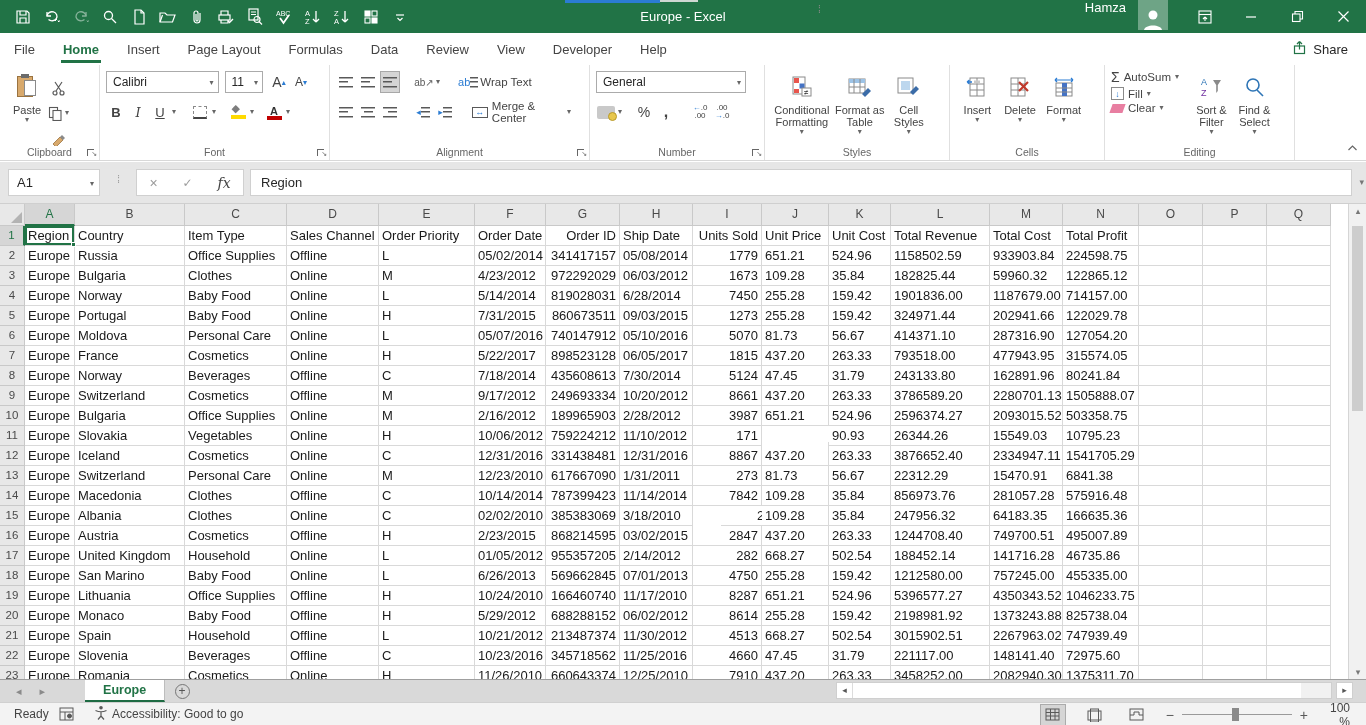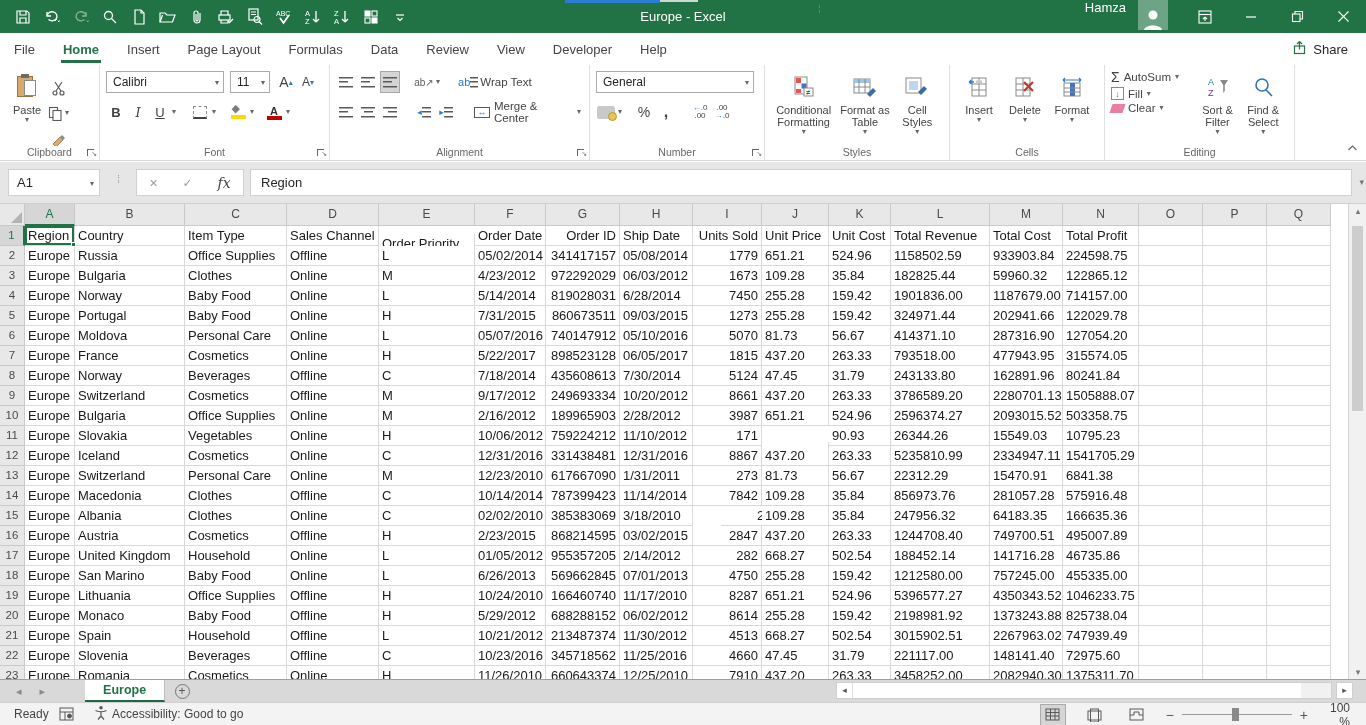--- a/index.html
+++ b/index.html
@@ -26,21 +26,21 @@
   
   .menubar{position:absolute;top:33px;left:0;width:100%;height:32px;background:#fff;display:flex;align-items:stretch;font-size:13px;color:#444}
   .mtab{padding:0 14px;display:flex;align-items:center;position:relative;cursor:default}
   .mtab.active{color:#217346;font-weight:700}
   .mtab.active::after{content:"";position:absolute;left:12px;right:12px;bottom:2px;height:3px;background:#217346}
   .tellme{display:flex;align-items:center;gap:8px;color:#5f5f5f;margin-left:30px}
   .share{position:absolute;right:18px;top:0;height:32px;display:flex;align-items:center;gap:6px;color:#262626}
 
   
   .ribbon{position:absolute;top:65px;left:0;width:100%;height:96px;background:#fff;border-bottom:1px solid #d8d8d8;display:flex}
-  .rgroup{position:relative;height:100%;border-right:1px solid #e0e0e0;padding:4px 8px 16px 6px}
+  .rgroup{position:relative;height:100%;border-right:1px solid #e0e0e0;padding:4px 18px 16px 6px}
   .rgroup-label{position:absolute;bottom:2px;left:0;right:0;text-align:center;font-size:10.5px;color:#666}
   .launcher{position:absolute;right:3px;bottom:2px;width:10px;height:10px;font-size:8px;color:#666;line-height:8px}
   .launcher::before{content:"";position:absolute;left:1px;top:1px;width:6px;height:6px;border-left:1px solid #666;border-top:1px solid #666}
   .launcher::after{content:"↘";position:absolute;right:-1px;bottom:0;font-size:7px;color:#666}
   .bigbtn{display:flex;flex-direction:column;align-items:center;justify-content:flex-start;font-size:11px;color:#444;text-align:center;line-height:12px;padding-top:5px}
   .bigbtn .bicon{height:26px;display:flex;align-items:center;justify-content:center;margin-bottom:4px}
   .caret{font-size:8px;color:#666;line-height:8px}
   .rrow{display:flex;align-items:center;height:26px;gap:2px}
   .sbtn{min-width:20px;height:22px;display:flex;align-items:center;justify-content:center;color:#444;font-size:13px}
   .sbtn.sel{background:#d5d5d5;border:1px solid #a8a8a8}
@@ -618,21 +618,21 @@
       <div class="ghead" style="left:990px;top:0;width:73px;height:22px">M</div>
       <div class="ghead" style="left:1063px;top:0;width:76px;height:22px">N</div>
       <div class="ghead" style="left:1139px;top:0;width:64px;height:22px">O</div>
       <div class="ghead" style="left:1203px;top:0;width:64px;height:22px">P</div>
       <div class="ghead" style="left:1267px;top:0;width:64px;height:22px">Q</div>
       <div class="ghead rowh rsel" style="left:0;top:22px;width:25px;height:20px">1</div>
       <div class="gcell cellsel" style="left:25px;top:22px;width:50px;height:20px">Region</div>
       <div class="gcell" style="left:75px;top:22px;width:110px;height:20px">Country</div>
       <div class="gcell" style="left:185px;top:22px;width:102px;height:20px">Item Type</div>
       <div class="gcell" style="left:287px;top:22px;width:92px;height:20px">Sales Channel</div>
-      <div class="gcell" style="left:379px;top:30px;width:96px;height:20px">Order Priority</div>
+      <div class="gcell" style="left:379px;top:22px;width:96px;height:20px">Order Priority</div>
       <div class="gcell" style="left:475px;top:22px;width:71px;height:20px">Order Date</div>
       <div class="gcell ra" style="left:546px;top:22px;width:74px;height:20px">Order ID</div>
       <div class="gcell" style="left:620px;top:22px;width:73px;height:20px">Ship Date</div>
       <div class="gcell ra" style="left:693px;top:22px;width:69px;height:20px">Units Sold</div>
       <div class="gcell" style="left:762px;top:22px;width:67px;height:20px">Unit Price</div>
       <div class="gcell" style="left:829px;top:22px;width:62px;height:20px">Unit Cost</div>
       <div class="gcell" style="left:891px;top:22px;width:99px;height:20px">Total Revenue</div>
       <div class="gcell" style="left:990px;top:22px;width:73px;height:20px">Total Cost</div>
       <div class="gcell" style="left:1063px;top:22px;width:76px;height:20px">Total Profit</div>
       <div class="gcell" style="left:1139px;top:22px;width:64px;height:20px"></div>
@@ -824,21 +824,21 @@
       <div class="gcell" style="left:75px;top:242px;width:110px;height:20px">Iceland</div>
       <div class="gcell" style="left:185px;top:242px;width:102px;height:20px">Cosmetics</div>
       <div class="gcell" style="left:287px;top:242px;width:92px;height:20px">Online</div>
       <div class="gcell" style="left:379px;top:242px;width:96px;height:20px">C</div>
       <div class="gcell" style="left:475px;top:242px;width:71px;height:20px">12/31/2016</div>
       <div class="gcell ra" style="left:546px;top:242px;width:74px;height:20px">331438481</div>
       <div class="gcell" style="left:620px;top:242px;width:73px;height:20px">12/31/2016</div>
       <div class="gcell ra" style="left:693px;top:242px;width:69px;height:20px">8867</div>
       <div class="gcell" style="left:762px;top:242px;width:67px;height:20px">437.20</div>
       <div class="gcell" style="left:829px;top:242px;width:62px;height:20px">263.33</div>
-      <div class="gcell" style="left:891px;top:242px;width:99px;height:20px">5235810.99</div>
+      <div class="gcell" style="left:891px;top:242px;width:99px;height:20px">3876652.40</div>
       <div class="gcell" style="left:990px;top:242px;width:73px;height:20px">2334947.11</div>
       <div class="gcell" style="left:1063px;top:242px;width:76px;height:20px">1541705.29</div>
       <div class="gcell" style="left:1139px;top:242px;width:64px;height:20px"></div>
       <div class="gcell" style="left:1203px;top:242px;width:64px;height:20px"></div>
       <div class="gcell" style="left:1267px;top:242px;width:64px;height:20px"></div>
       <div class="ghead rowh" style="left:0;top:262px;width:25px;height:20px">13</div>
       <div class="gcell" style="left:25px;top:262px;width:50px;height:20px">Europe</div>
       <div class="gcell" style="left:75px;top:262px;width:110px;height:20px">Switzerland</div>
       <div class="gcell" style="left:185px;top:262px;width:102px;height:20px">Personal Care</div>
       <div class="gcell" style="left:287px;top:262px;width:92px;height:20px">Online</div>

